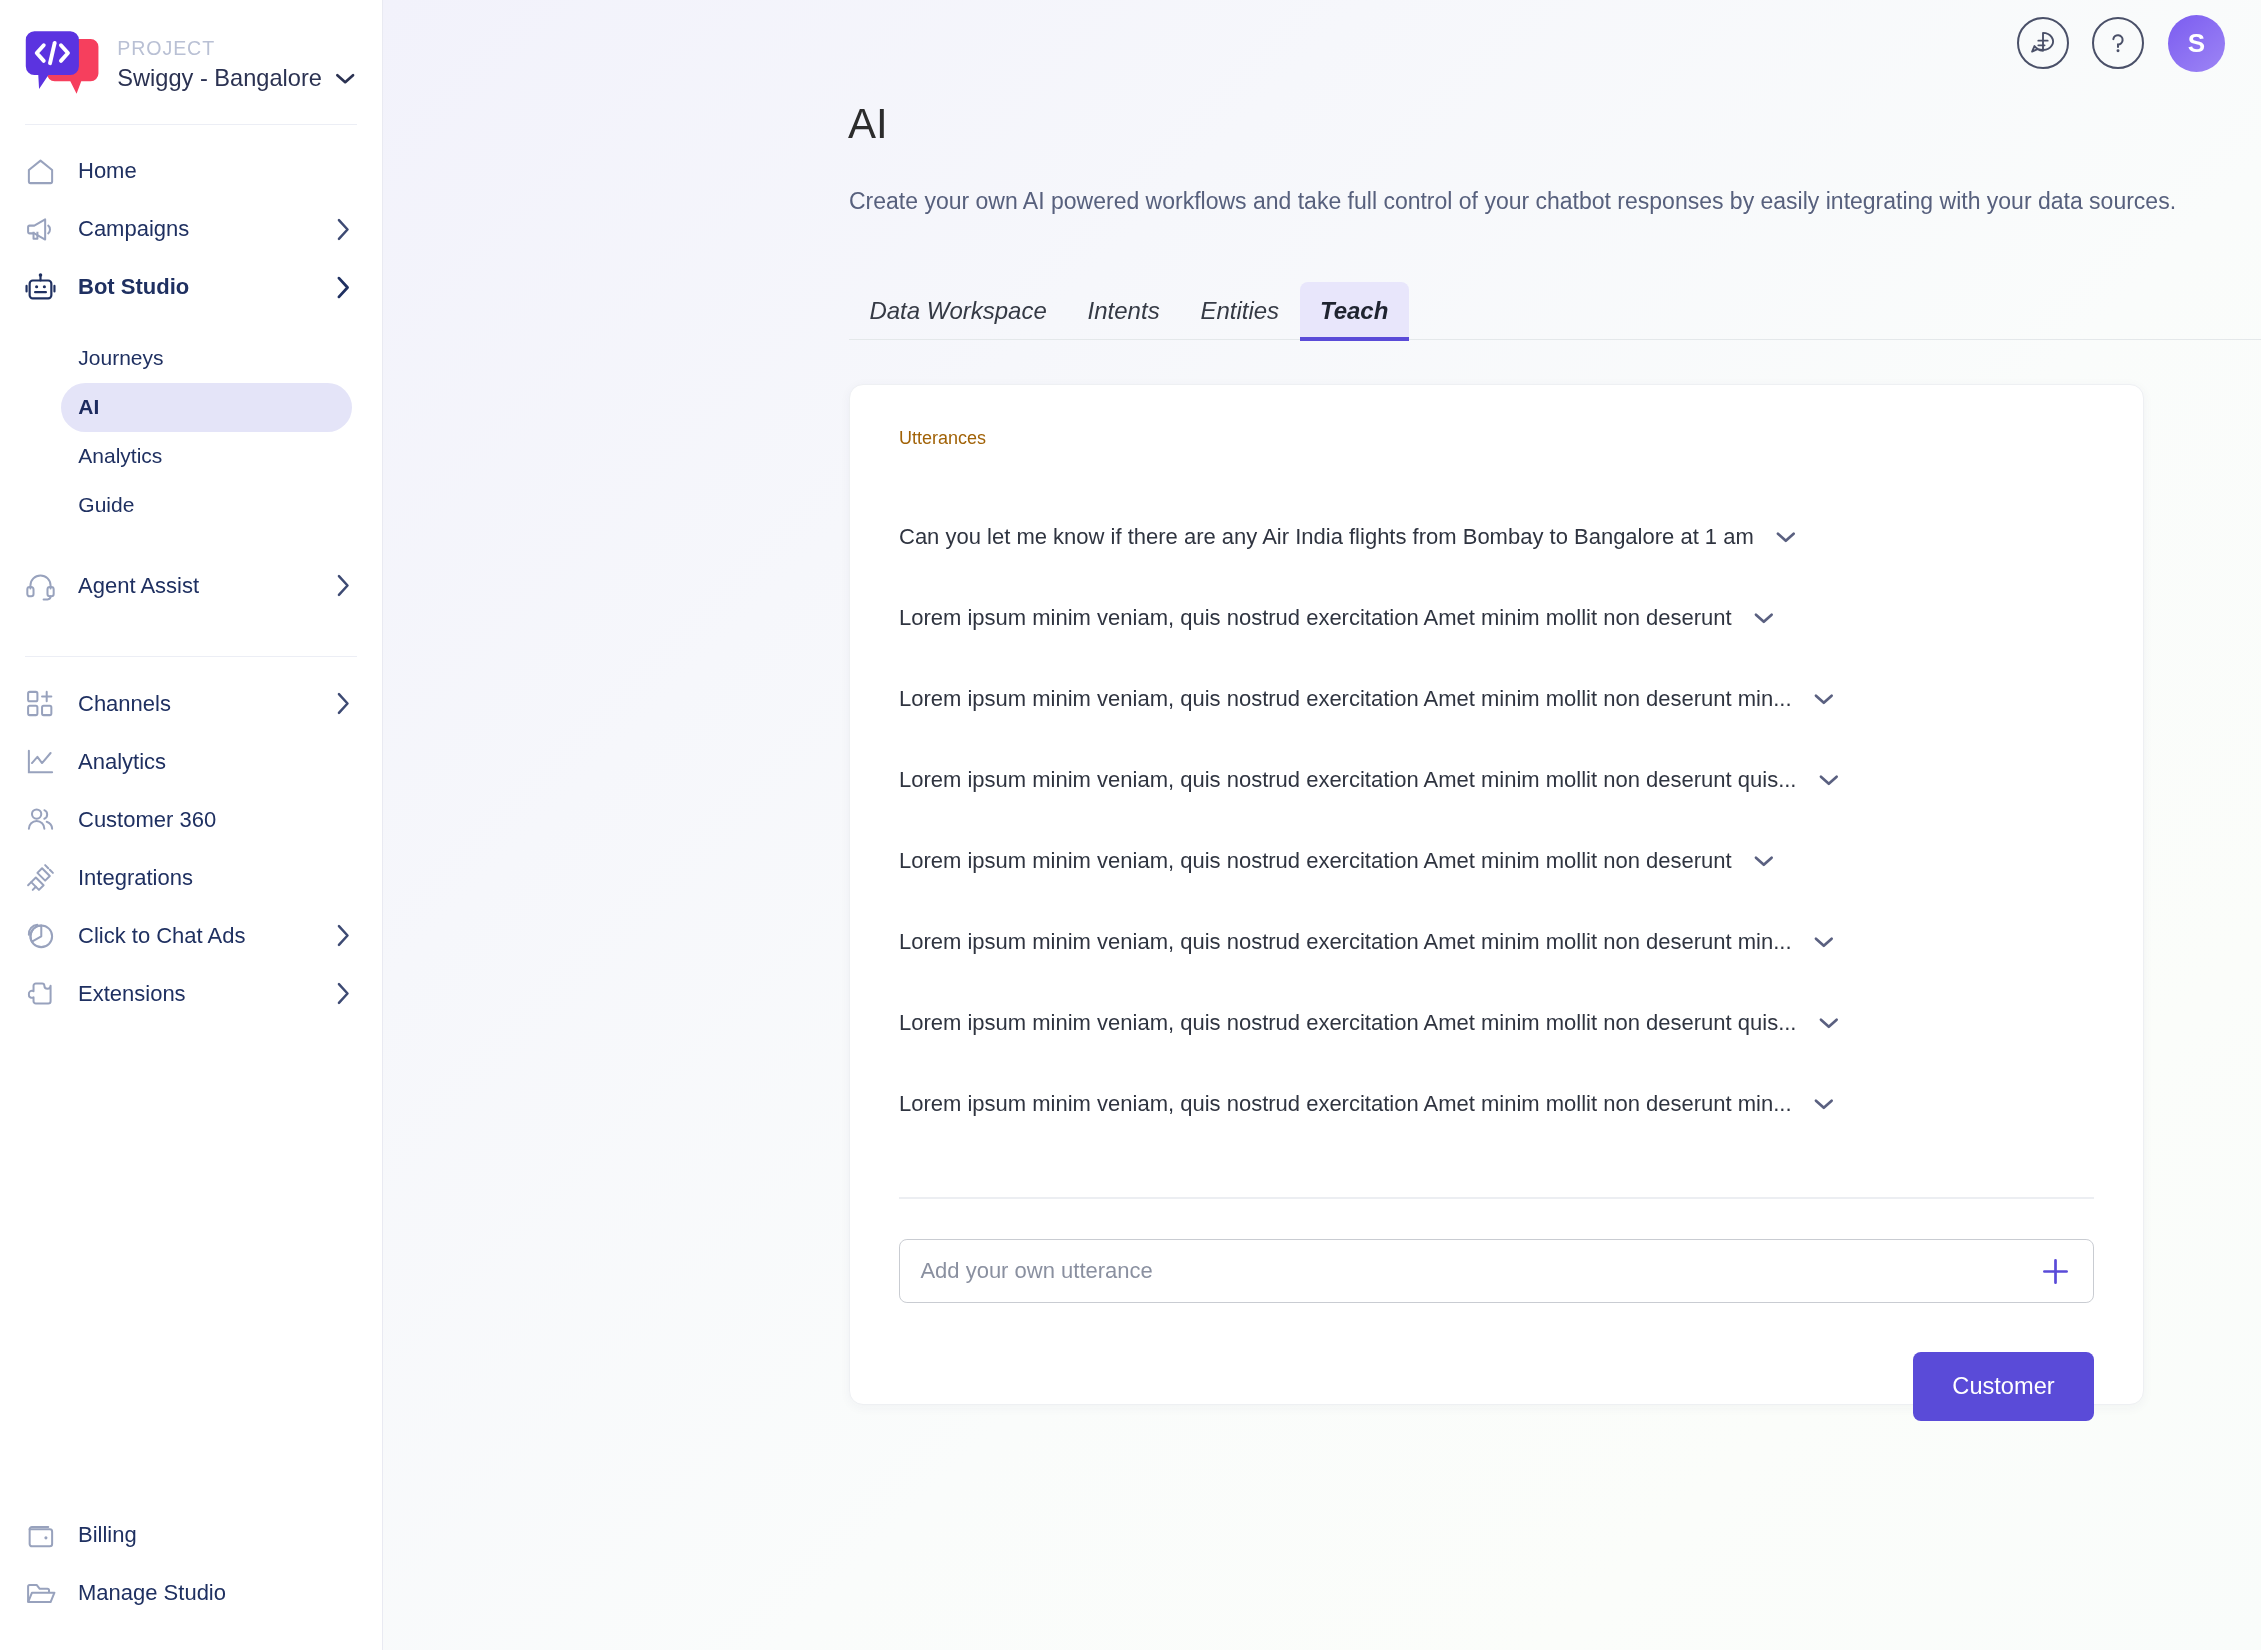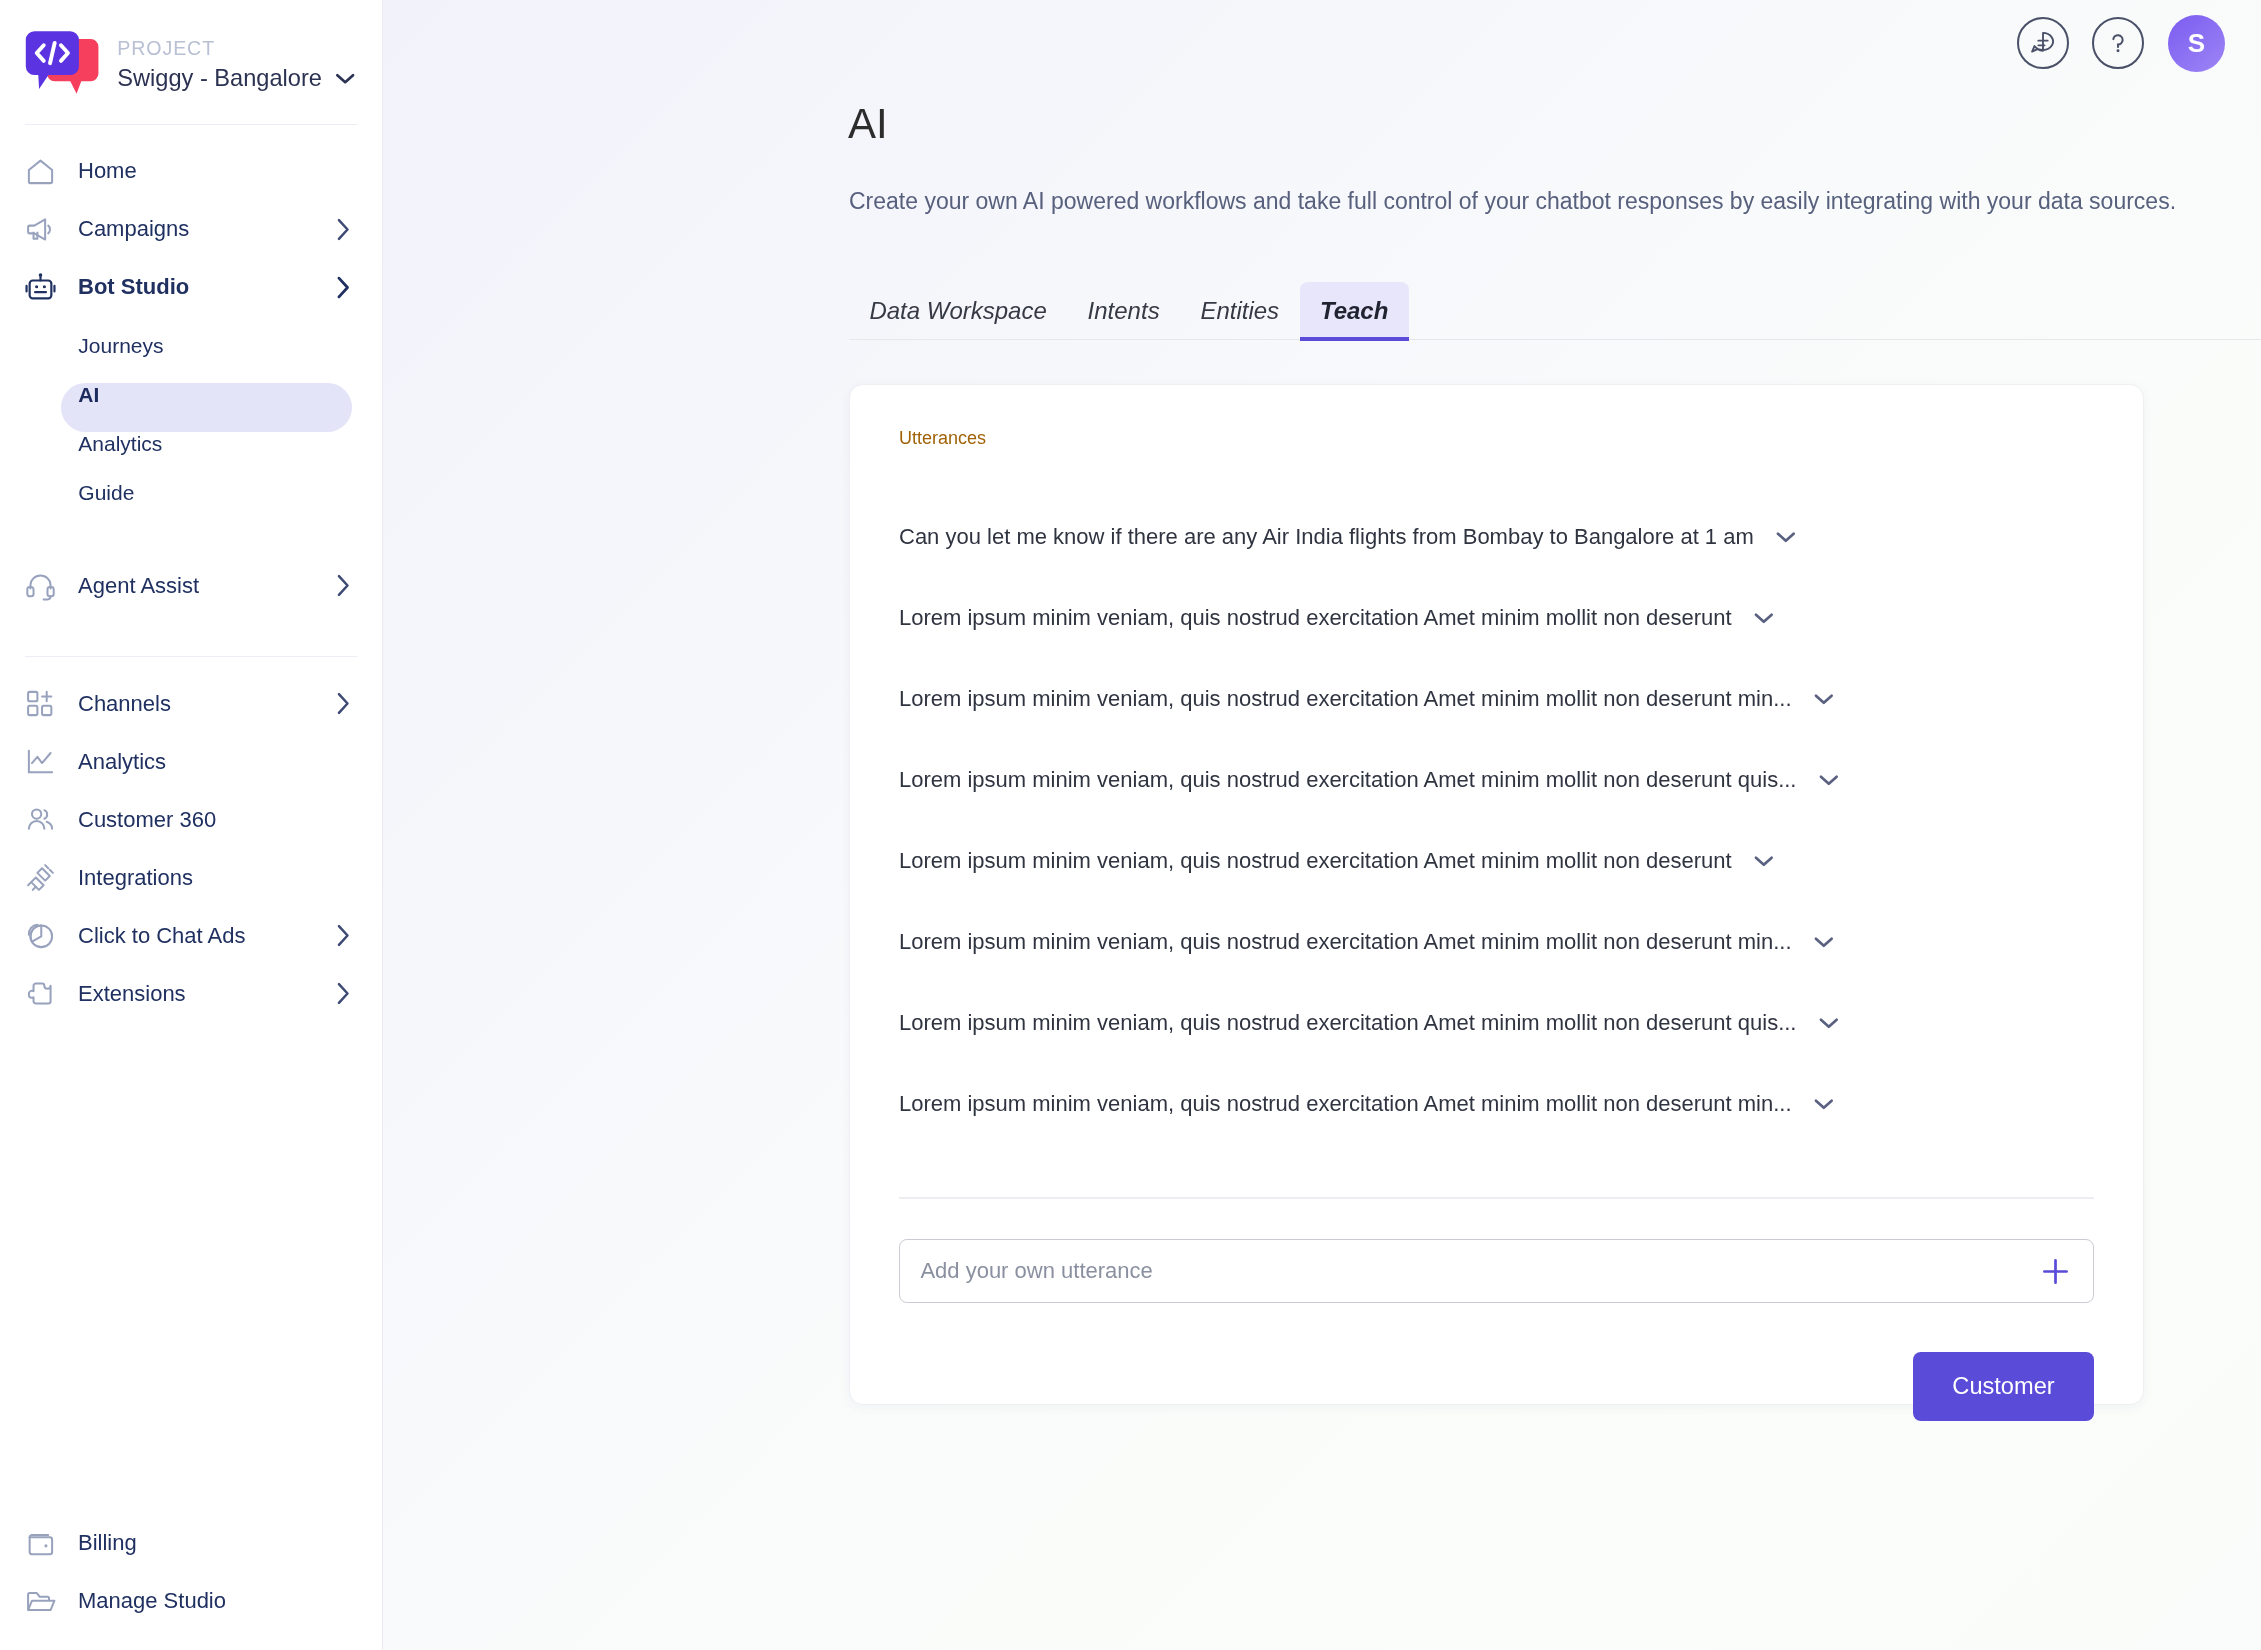--- a/index.html
+++ b/index.html
@@ -77,42 +77,42 @@
     color: #1f3061;
     flex: 1;
     white-space: nowrap;
   }
   .nav-item.active .nav-label { font-weight: 700; }
   .nav-chev { width: 15.7px; height: 25px; flex: 0 0 15.7px; }
 
   .subnav { padding-left: 0; }
   .subnav-item {
     display: flex;
-    align-items: flex-start;
+    align-items: center;
     height: 49px;
     margin: 0 30px 0 61px;
     padding: 0 17.3px;
     border-radius: 31px;
     cursor: pointer;
   }
   .subnav-item .subnav-label {
     font-size: 21px;
     color: #1f3061;
     white-space: nowrap;
   }
   .subnav-item.selected { background: #e4e4f8; }
   .subnav-item.selected .subnav-label { font-weight: 700; color: #1c2a5e; }
 
   .gap-sm { height: 17.3px; }
   .gap-md { height: 27px; }
 
   .sidebar-bottom {
     position: absolute;
     left: 0; right: 0;
-    bottom: 4px;
+    bottom: 12px;
     padding-bottom: 16px;
   }
 
   
   .main {
     flex: 1;
     height: 1650px;
     position: relative;
     background:
       linear-gradient(135deg, #f2f2fb 0%, #f6f7fb 28%, #fafcfb 58%, #fbfdfa 80%, #f9fcfa 100%);

